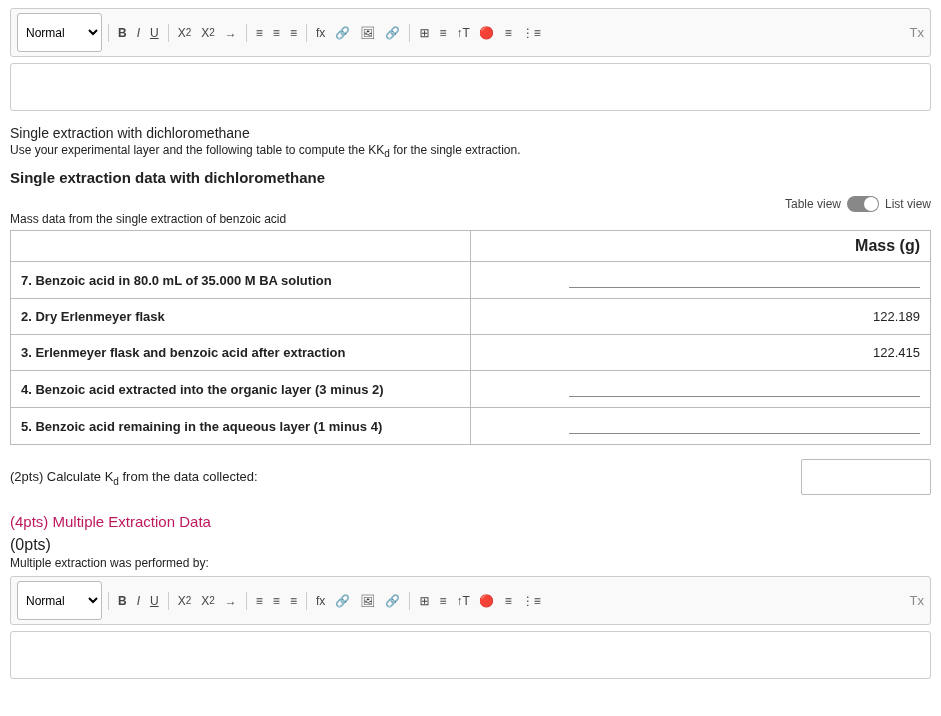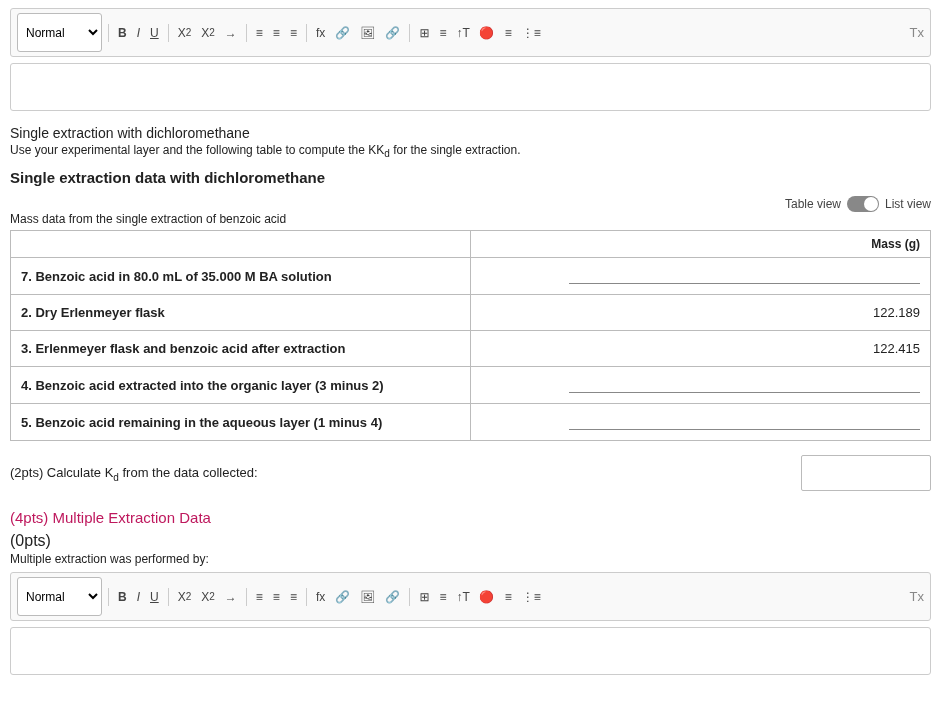--- a/index.html
+++ b/index.html
@@ -139,21 +139,21 @@
       border-collapse: collapse;
       margin-bottom: 14px;
     }
 
     .data-table th {
       background: #fff;
       border: 1px solid #bbb;
       padding: 6px 10px;
       text-align: right;
       font-weight: bold;
-      font-size: 12px;
+      font-size: 16px;
     }
 
     .data-table th.left-col {
       text-align: left;
       border-right: 1px solid #bbb;
     }
 
     .data-table td {
       border: 1px solid #bbb;
       padding: 10px 10px;

